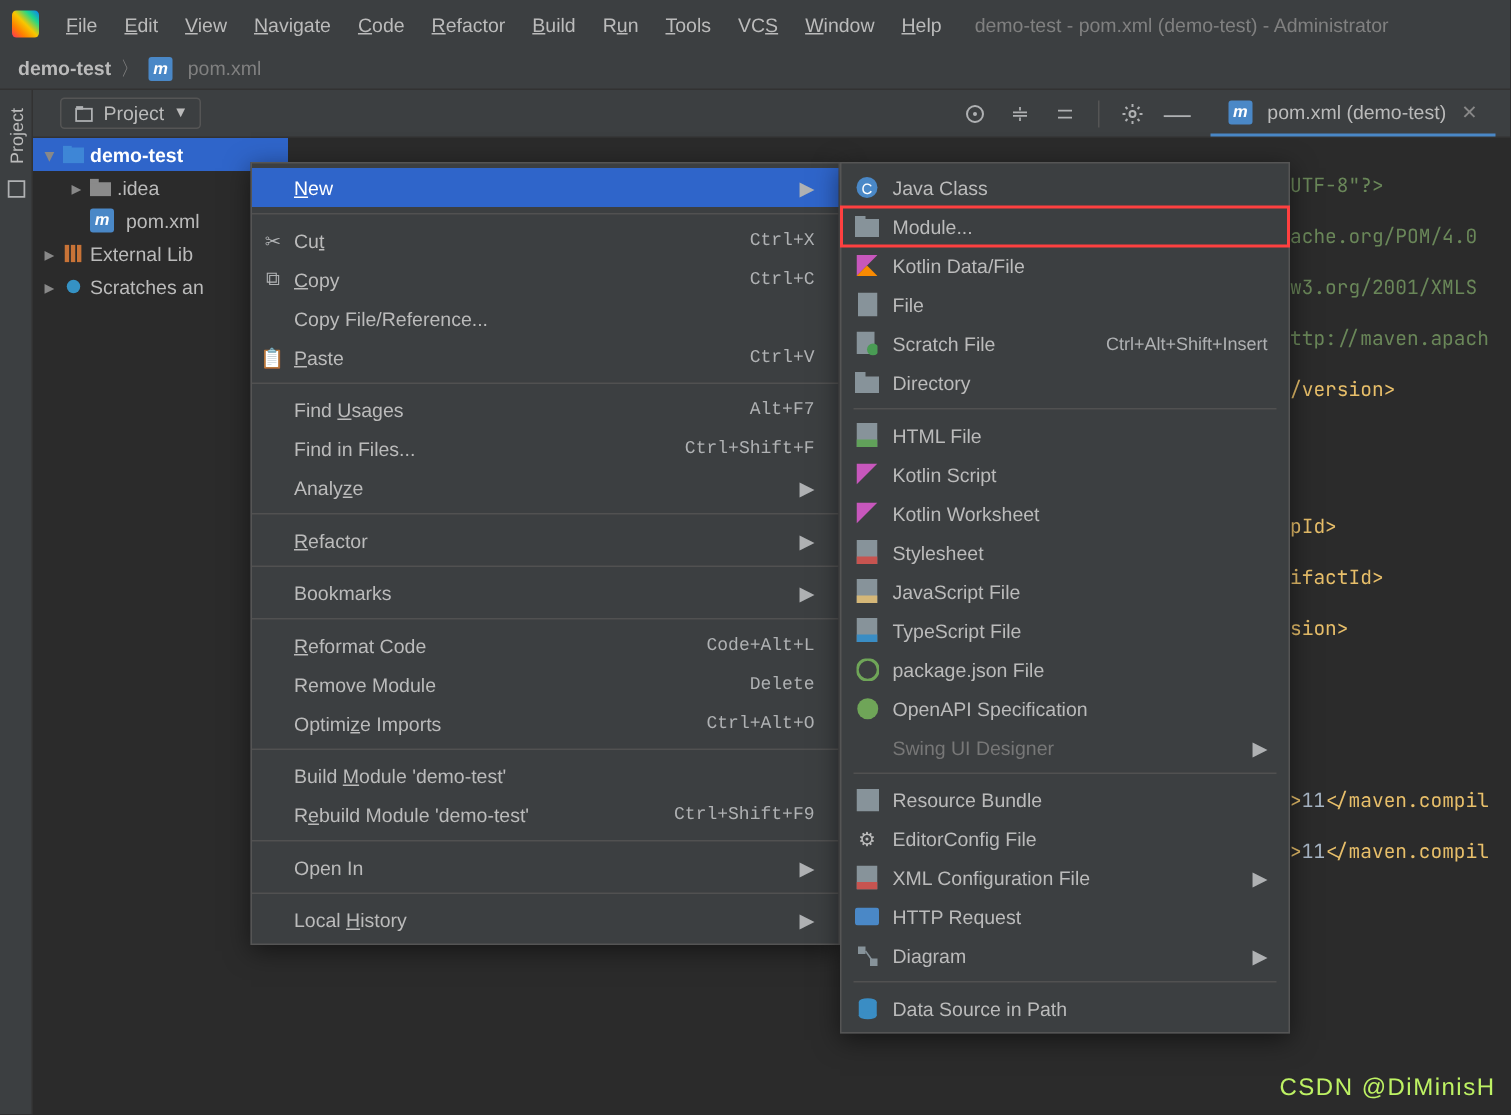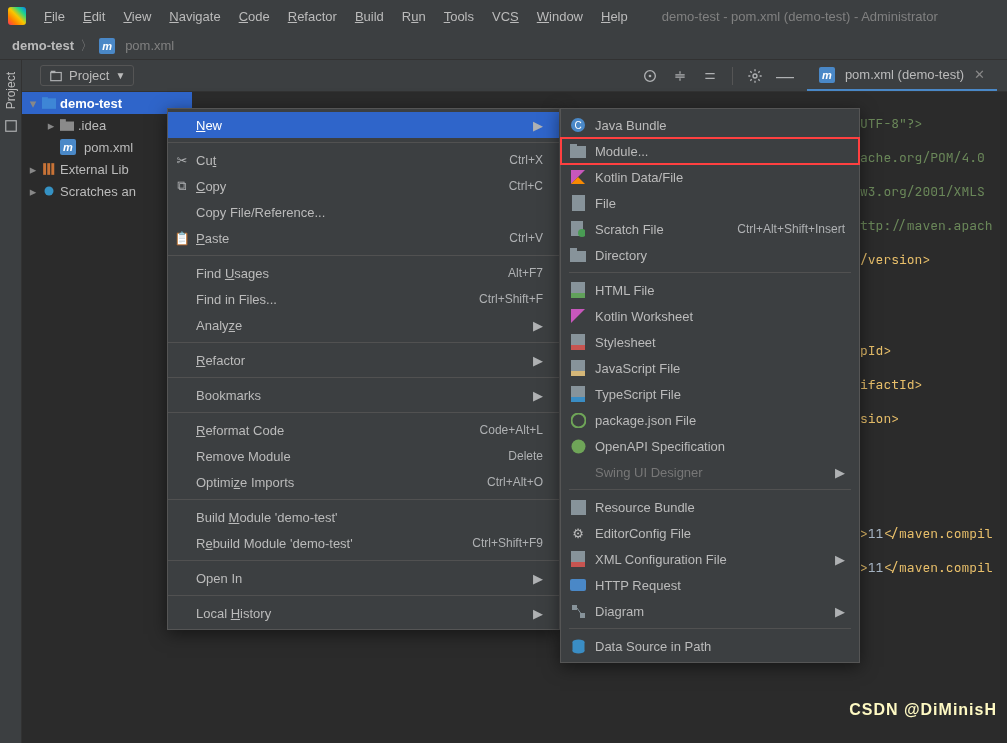--- a/index.html
+++ b/index.html
@@ -39,21 +39,21 @@
   .app-icon {
     width: 18px; height: 18px; margin-right: 8px;
     background: linear-gradient(45deg,#fe315d,#ff7f00,#f7c700,#21d789,#087cfa);
     border-radius:3px;
   }
   .menu-item {
     padding: 4px 8px;
     cursor: pointer;
   }
   .menu-item .u { text-decoration: underline; }
-  .title-text { margin-left: 24px; color: var(--text-dim); }
+  .title-text { margin-left: 12px; color: var(--text-dim); }
   
   .breadcrumb-bar {
     display: flex; align-items: center;
     height: 28px;
     background: var(--bg-darker);
     padding: 0 12px;
     border-bottom: 1px solid #323232;
     gap:6px;
   }
   .bc-item { font-weight: bold; }
@@ -118,42 +118,42 @@
     padding:3px 0;
   }
   .ctx-row{
     display:flex;align-items:center;height:26px;
     padding:0 16px 0 28px;
     position:relative;
   }
   .ctx-row.selected{background:var(--selection-blue);color:#fff;justify-content:center;}
   .ctx-row .ic{position:absolute;left:6px;width:16px;display:flex;justify-content:center;color:#afb1b3;}
   .ctx-row .arrow{margin-left:auto;color:#afb1b3;}
-  .ctx-row .sc{margin-left:auto;color:#afb1b3;font-size:12px;}
+  .ctx-row .sc{margin-left:auto;color:#afb1b3;font-size:12px;font-family:Liberation Mono, monospace;}
   .ctx-sep{height:1px;background:#515151;margin:4px 0;}
   .mn{ } .u{text-decoration:underline;}
   
   .sub-menu{
     position:absolute;
     left:560px;top:108px;
     width:300px;
     background:var(--bg-menu);
     border:1px solid #555;
     box-shadow:0 4px 16px rgba(0,0,0,.5);
     padding:3px 0;
   }
   .sub-row{display:flex;align-items:center;height:26px;padding:0 14px 0 34px;position:relative;}
   .sub-row .ic{position:absolute;left:8px;width:18px;display:flex;justify-content:center;align-items:center;}
   .sub-row .sc{margin-left:auto;color:#afb1b3;font-size:12px;}
   .sub-row .arrow{margin-left:auto;color:#afb1b3;}
   .sub-row.dim{color:#777;gap:24px;}
   .sub-row.highlight{outline:2px solid var(--highlight-border);outline-offset:-1px;}
   .sub-sep{height:1px;background:#515151;margin:4px 8px;}
   .watermark{
-    position:absolute;right:10px;bottom:24px;color:#fef9c3;font-size:16px;letter-spacing:1px;pointer-events:none;font-weight:bold;
+    position:absolute;right:10px;bottom:8px;color:#bef264;font-size:16px;letter-spacing:1px;pointer-events:none;
   }
   svg{display:block;}
 </style>
 </head>
 <body>
 
 <div class="top-bar">
   <div class="app-icon"></div>
   <div class="menu-item"><span class="u">F</span>ile</div>
   <div class="menu-item"><span class="u">E</span>dit</div>
@@ -365,21 +365,21 @@
 </div>
 
 <div class="sub-menu">
   <div class="sub-row">
       <span class="ic">
         <svg width="16" height="16">
           <circle cx="8" cy="8" r="7" fill="#4a88c7"></circle>
           <text x="8" y="12" text-anchor="middle" fill="#fff" font-size="10">C</text>
         </svg>
       </span>
-      <span>Java Bundle</span>
+      <span>Java Class</span>
     </div>
   <div class="sub-row highlight">
       <span class="ic">
         <svg width="16" height="14">
           <rect width="16" height="12" y="2" fill="#87939a"></rect>
           <rect width="7" height="4" fill="#87939a"></rect>
         </svg>
       </span>
       <span>Module...</span>
     </div>
@@ -421,20 +421,28 @@
     </div>
   <div class="sub-sep"></div>
   <div class="sub-row">
       <span class="ic">
         <svg width="14" height="16">
           <rect width="14" height="16" fill="#87939a"></rect>
           <rect y="11" width="14" height="5" fill="#61a15a"></rect>
         </svg>
       </span>
       <span>HTML File</span>
+    </div>
+  <div class="sub-row">
+      <span class="ic">
+        <svg width="14" height="14">
+          <polygon points="0,0 14,0 0,14" fill="#c757bc"></polygon>
+        </svg>
+      </span>
+      <span>Kotlin Script</span>
     </div>
   <div class="sub-row">
       <span class="ic">
         <svg width="14" height="14">
           <polygon points="0,0 14,0 0,14" fill="#c757bc"></polygon>
         </svg>
       </span>
       <span>Kotlin Worksheet</span>
     </div>
   <div class="sub-row">

